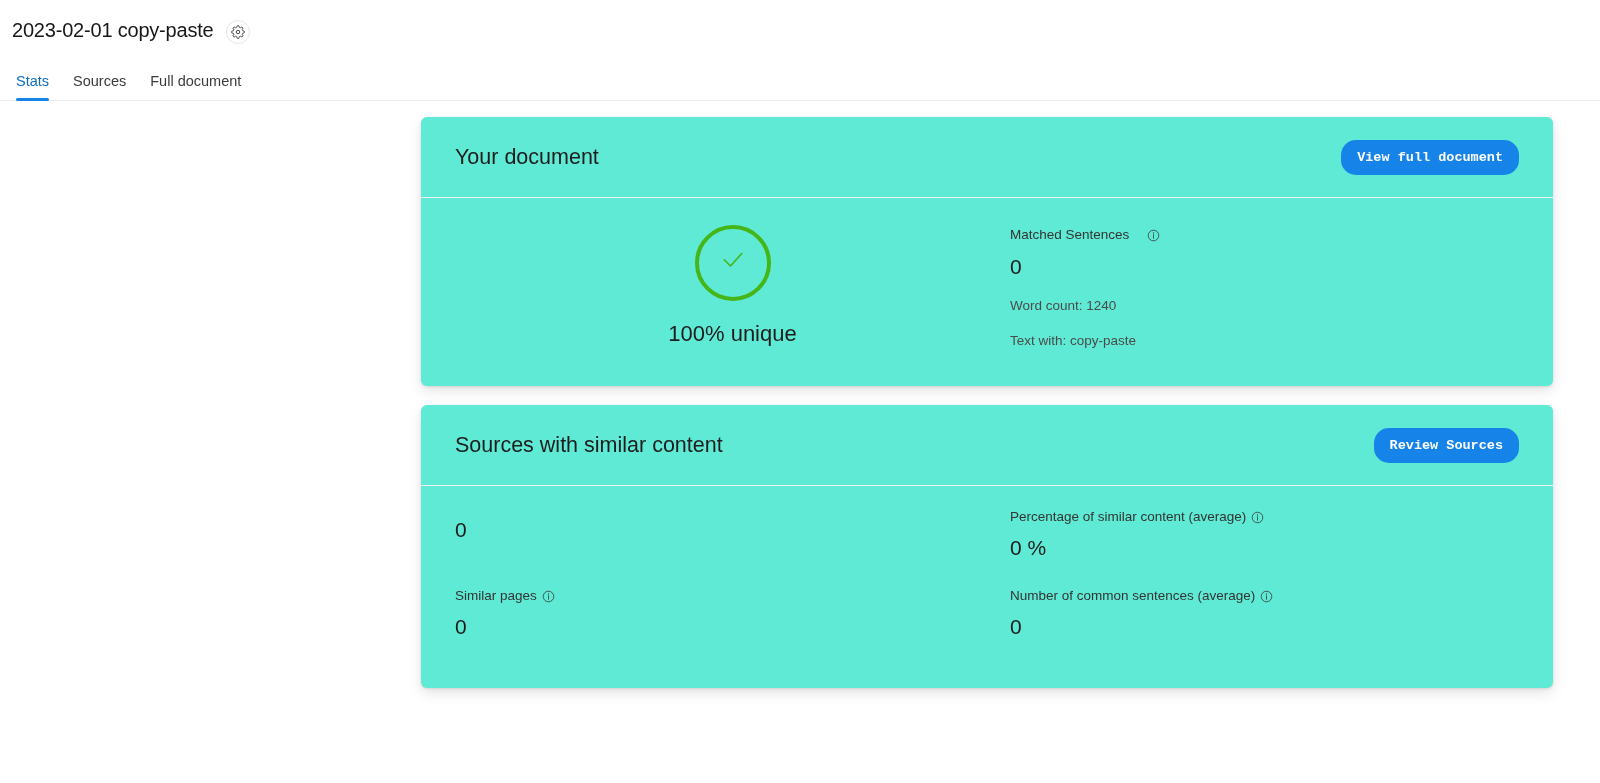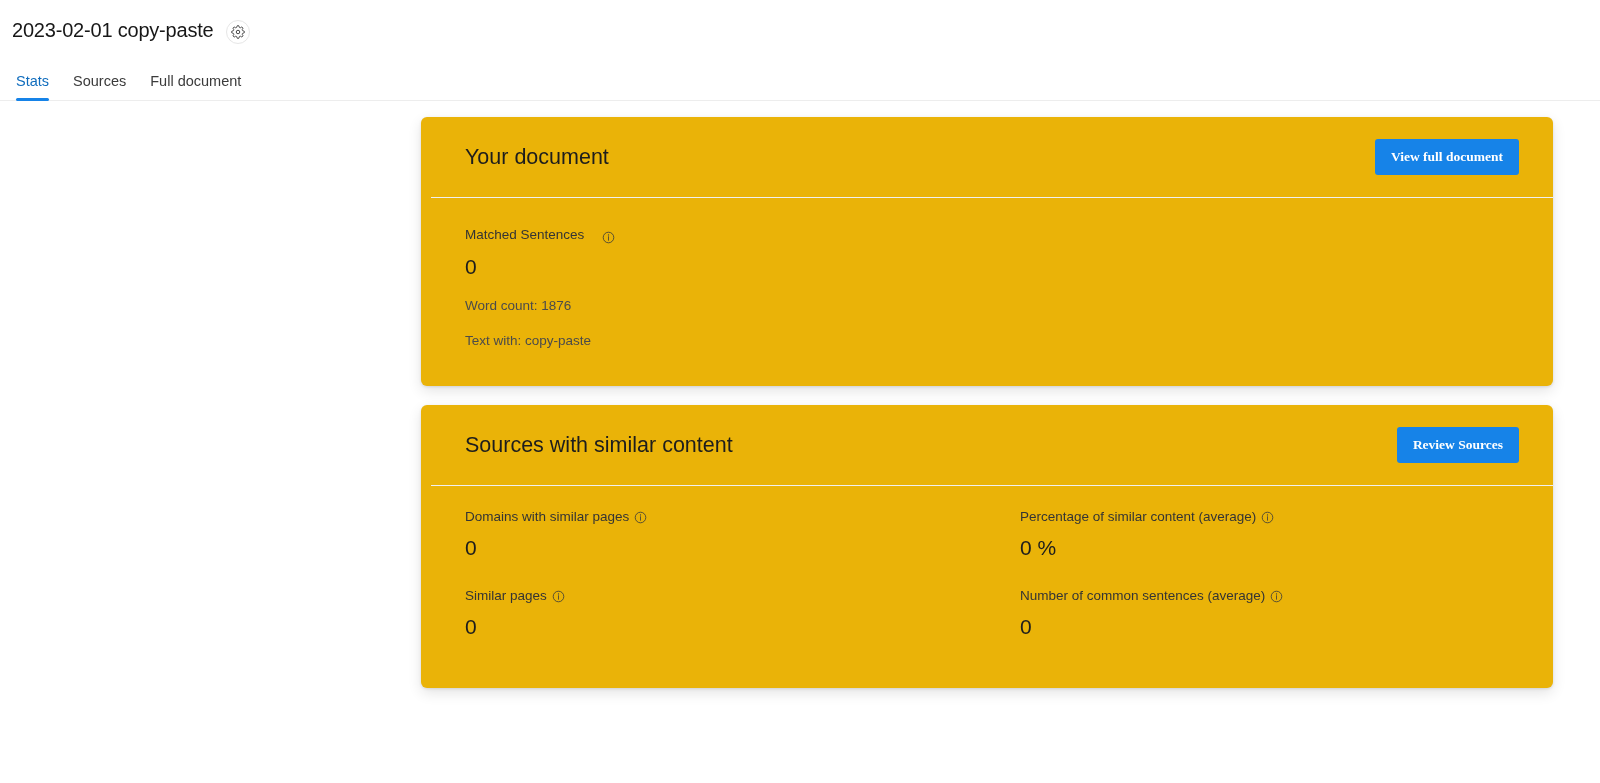--- a/index.html
+++ b/index.html
@@ -71,25 +71,24 @@
 
   
   .content {
     position: relative;
     padding-left: 421px;
     padding-right: 47px;
     padding-top: 16px;
   }
 
   .card {
-    background: #eab308;
+    background: #5eead4;
     border-radius: 6px;
     box-shadow: 0 1px 3px rgba(0,0,0,0.11), 0 5px 14px rgba(0,0,0,0.11);
     width: 1132px;
-    padding-left: 10px;
   }
   .card + .card { margin-top: 19px; }
 
   .card-head {
     height: 81px;
     display: flex;
     align-items: center;
     justify-content: space-between;
     padding: 0 34px;
     border-bottom: 1px solid #f0f0f0;
@@ -98,24 +97,24 @@
     font-size: 21.5px;
     font-weight: 400;
     color: #1d1d1d;
   }
   .btn-primary {
     background: #1683e8;
     color: #ffffff;
     font-size: 13.5px;
     font-weight: bold;
     border: none;
-    border-radius: 3px;
+    border-radius: 15px;
     padding: 10px 16px;
     cursor: pointer;
-    font-family: Liberation Serif, serif;
+    font-family: Liberation Mono, monospace;
     white-space: nowrap;
   }
 
   
   .doc-body {
     display: flex;
     align-items: flex-start;
     padding: 24px 34px 36px 34px;
   }
   .unique-col {
@@ -137,21 +136,21 @@
     color: #1d1d1d;
   }
   .stats-col {
     padding-top: 4px;
     flex: 1;
   }
   .stat-label {
     font-size: 13.5px;
     color: #343434;
     display: flex;
-    align-items: flex-end;
+    align-items: center;
     gap: 18px;
     line-height: 18px;
   }
   .stat-value {
     font-size: 21px;
     color: #1d1d1d;
     margin-top: 10px;
     line-height: 26px;
   }
   .stat-sub {
@@ -215,58 +214,58 @@
 
 <div class="content">
 
   <div class="card">
     <div class="card-head">
       <div class="card-title">Your document</div>
       <button class="btn-primary">View full document</button>
     </div>
     <div class="doc-body">
 
+      <div class="unique-col">
+        <div class="unique-ring">
+          <span>
+            <svg width="30" height="30" viewBox="0 0 24 24" fill="none" stroke="#45b518" stroke-width="1.3" stroke-linecap="round" stroke-linejoin="round">
+              <polyline points="5 11 10 16 19 6"></polyline>
+            </svg>
+          </span>
+        </div>
+        <div class="unique-label">100% unique</div>
+      </div>
 
       <div class="stats-col">
         <div class="stat-label">
           <span>Matched Sentences</span>
           <span class="info-icon">
             <svg width="13" height="13" viewBox="0 0 16 16" fill="none" stroke="#3a3a3a" stroke-width="1">
               <circle cx="8" cy="8" r="6.5"></circle>
               <line x1="8" y1="7" x2="8" y2="11.4" stroke-linecap="round"></line>
               <circle cx="8" cy="4.8" r="0.75" fill="#3a3a3a" stroke="none"></circle>
             </svg>
           </span>
         </div>
         <div class="stat-value">0</div>
-        <div class="stat-sub">Word count: 1876</div>
+        <div class="stat-sub">Word count: 1240</div>
         <div class="stat-sub">Text with: copy-paste</div>
       </div>
 
     </div>
   </div>
 
   <div class="card">
     <div class="card-head">
       <div class="card-title">Sources with similar content</div>
       <button class="btn-primary">Review Sources</button>
     </div>
     <div class="sources-body">
 
       <div>
-        <div class="metric-label">
-          <span>Domains with similar pages</span>
-          <span class="info-icon">
-            <svg width="13" height="13" viewBox="0 0 16 16" fill="none" stroke="#3a3a3a" stroke-width="1">
-              <circle cx="8" cy="8" r="6.5"></circle>
-              <line x1="8" y1="7" x2="8" y2="11.4" stroke-linecap="round"></line>
-              <circle cx="8" cy="4.8" r="0.75" fill="#3a3a3a" stroke="none"></circle>
-            </svg>
-          </span>
-        </div>
         <div class="metric-value">0</div>
       </div>
 
       <div>
         <div class="metric-label">
           <span>Percentage of similar content (average)</span>
           <span class="info-icon">
             <svg width="13" height="13" viewBox="0 0 16 16" fill="none" stroke="#3a3a3a" stroke-width="1">
               <circle cx="8" cy="8" r="6.5"></circle>
               <line x1="8" y1="7" x2="8" y2="11.4" stroke-linecap="round"></line>

